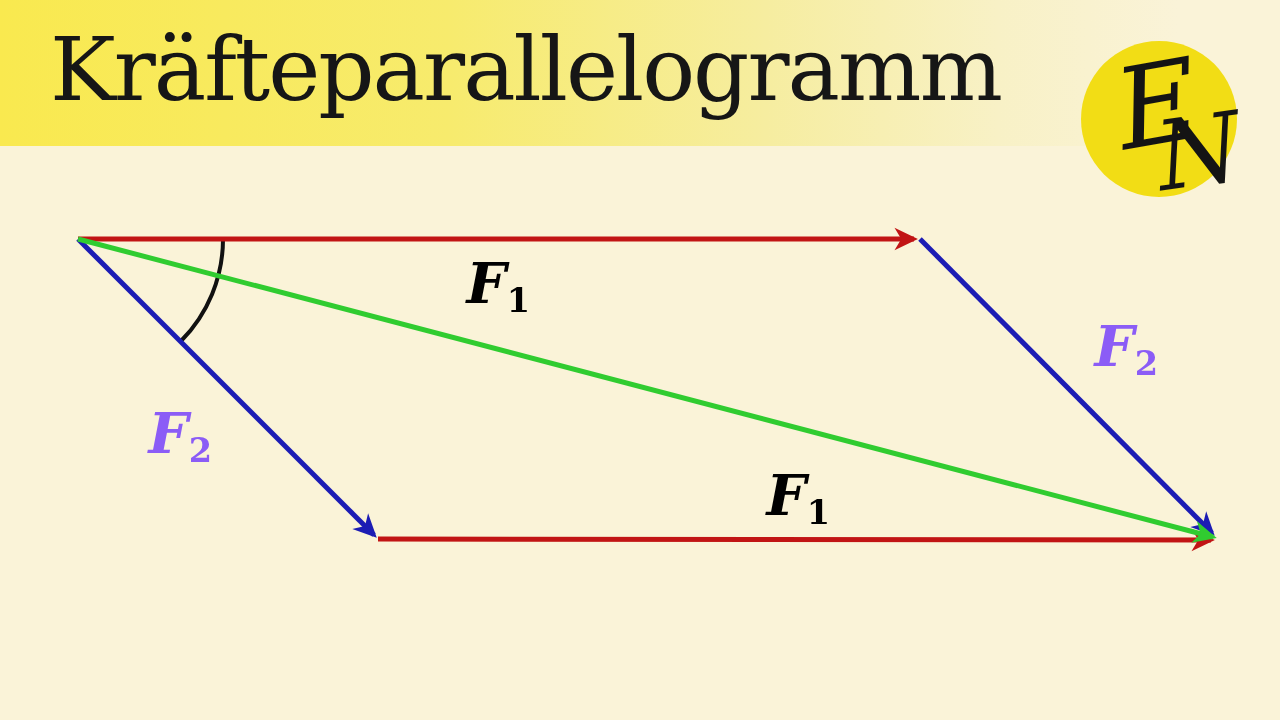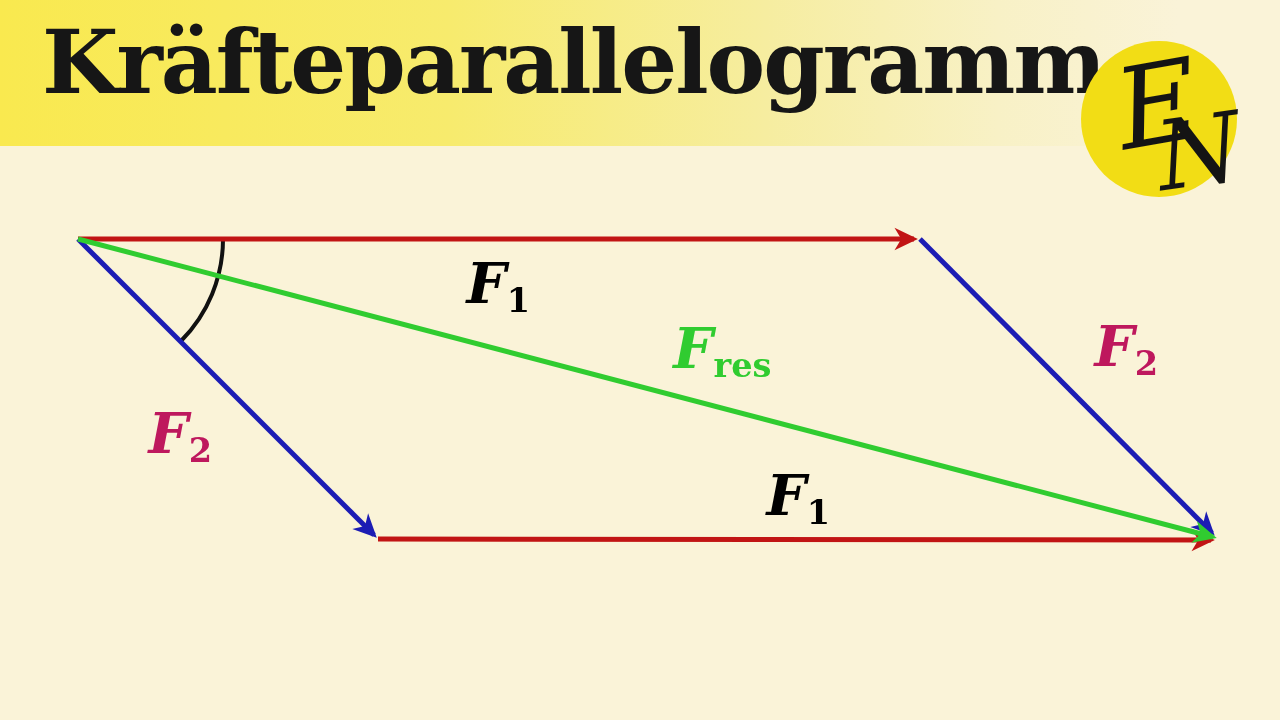--- a/index.html
+++ b/index.html
@@ -12,23 +12,23 @@
   }
   
   .header{
     position:absolute;left:0;top:0;
     width:1280px;height:146px;
     background:linear-gradient(to right,
       #f9e94f 0%, #f7eb6d 35%, #f6eda0 60%, #f8f1c6 78%, #faf3d8 92%);
   }
   .page-title{
     position:absolute;left:42px;top:10px;
-    margin:0;
+    margin:8px;
     font-size:88px;
-    font-weight:bold;
+    font-weight:normal;
     letter-spacing:-2px;
     color:#161616;
     white-space:nowrap;
     font-family:"DejaVu Serif","Liberation Serif",serif;
   }
   
   .logo{
     position:absolute;left:1075px;top:35px;
     width:170px;height:170px;
   }
@@ -50,21 +50,21 @@
   }
   .vlabel .sub{
     font-style:normal;
     font-size:0.60em;
     vertical-align:baseline;
     position:relative;
     top:0.26em;
     left:0.02em;
   }
   .c-red{color:#000000;}
-  .c-blue{color:#be185d;}
+  .c-blue{color:#8b5cf6;}
   .c-green{color:#30cc30;}
 </style>
 </head>
 <body>
 
 <div class="stage">
 
   <div class="header">
     <h1 class="page-title">Kräfteparallelogramm</h1>
   </div>
@@ -100,23 +100,20 @@
 
     <line x1="378" y1="539" x2="1211" y2="540" stroke="#c11414" stroke-width="5" marker-end="url(#arr-red)"></line>
 
     <line x1="78" y1="239" x2="1213" y2="537" stroke="#30cc30" stroke-width="5" marker-end="url(#arr-green)"></line>
   </svg>
 
   <div class="vlabel c-red" style="left:498px;top:283px;">
     <span>F</span><span class="sub">1</span>
   </div>
 
-  <div class="vlabel c-green" style="left:722px;top:348px;">
-    <span>F</span><span class="sub">res</span>
-  </div>
 
   <div class="vlabel c-blue" style="left:1126px;top:346px;">
     <span>F</span><span class="sub">2</span>
   </div>
 
   <div class="vlabel c-blue" style="left:180px;top:433px;">
     <span>F</span><span class="sub">2</span>
   </div>
 
   <div class="vlabel c-red" style="left:798px;top:495px;">

